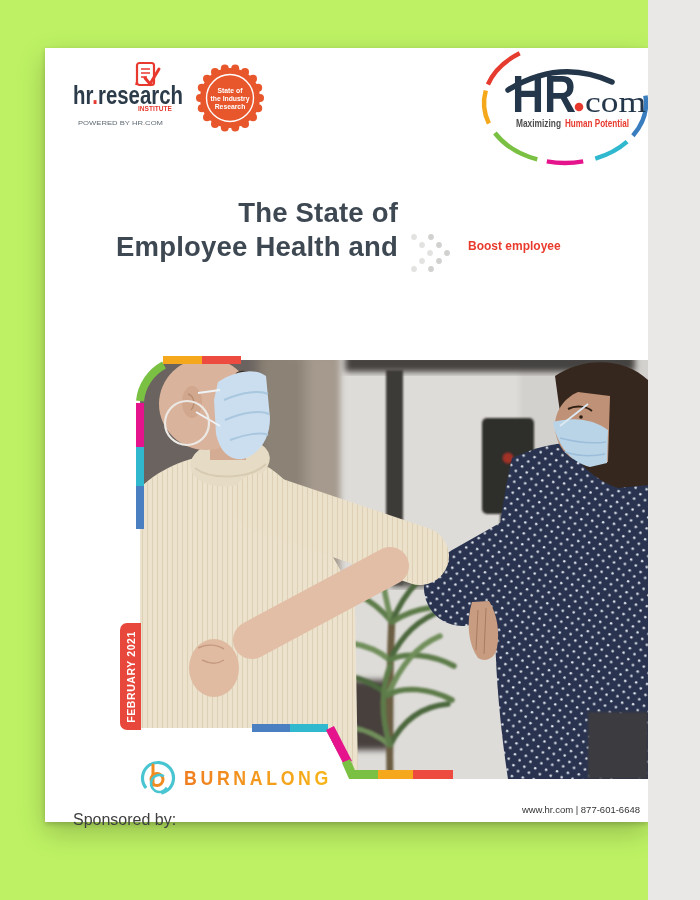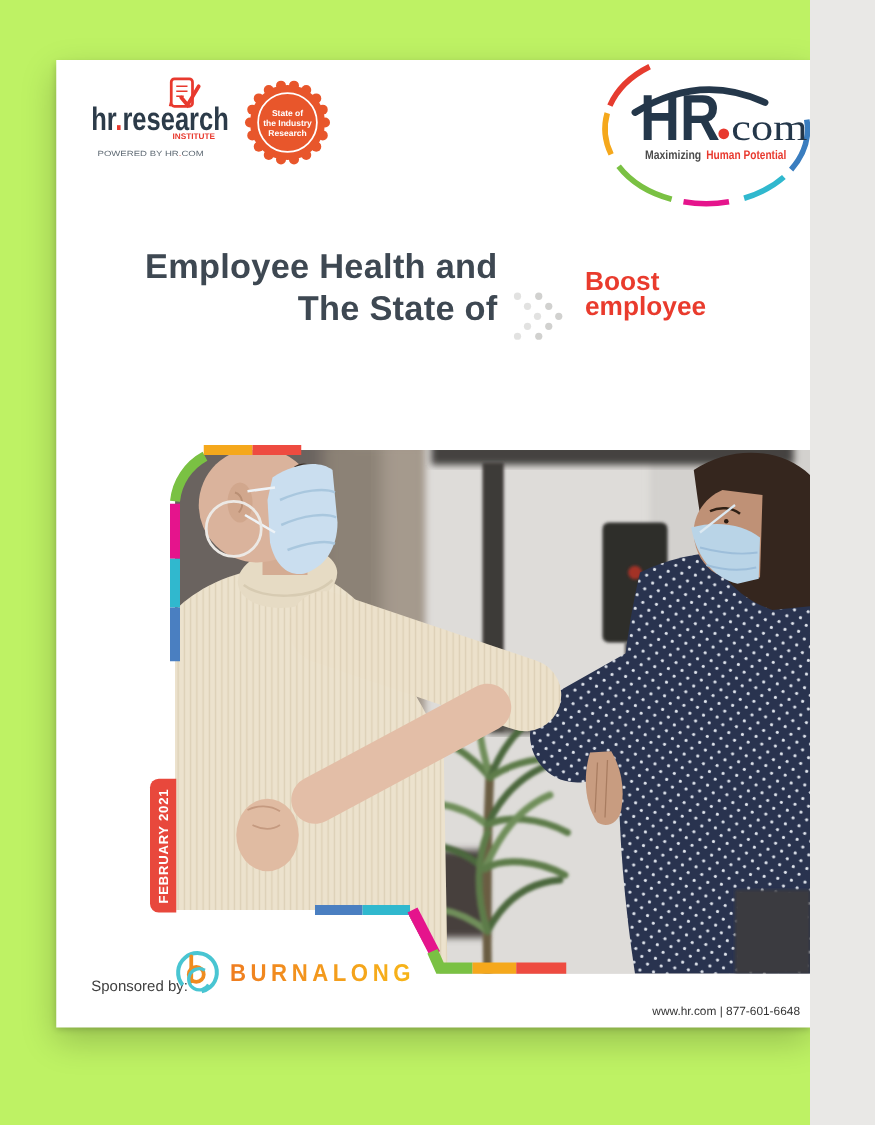--- a/index.html
+++ b/index.html
@@ -3,27 +3,27 @@
 <meta charset="utf-8">
 <style>
   html,body{margin:0;padding:0;background:#e9e8e6;}
   .canvas{position:relative;width:648px;height:900px;background:#bef264;overflow:hidden;
           font-family:"Liberation Sans",sans-serif;}
   .sheet{position:absolute;left:45px;top:48px;width:603px;height:774px;background:#ffffff;
          box-shadow:0 2px 5px rgba(0,0,0,.18),0 10px 26px rgba(0,0,0,.22);}
   .abs{position:absolute;}
   .title{left:60px;top:196px;width:338px;text-align:right;color:#3e4852;
          font-size:27.5px;line-height:34px;font-weight:bold;letter-spacing:.2px;z-index:3;}
-  .subtitle{left:468px;top:216px;width:150px;color:#e93b2d;font-size:21px;line-height:19.5px;
+  .subtitle{left:468px;top:237px;width:150px;color:#e93b2d;font-size:12px;line-height:19.5px;
             font-weight:bold;z-index:3;}
   .date-banner{left:120px;top:623px;width:21px;height:107px;background:#e8483c;
                border-radius:7px 0 0 7px;z-index:5;display:flex;align-items:center;justify-content:center;}
   .date-banner span{writing-mode:vertical-rl;transform:rotate(180deg);color:#fff;font-size:10.5px;
                     font-weight:bold;letter-spacing:.6px;white-space:nowrap;}
-  .sponsor-label{left:73px;top:782px;font-size:12px;color:#3f3f3f;z-index:3;}
+  .sponsor-label{left:73px;top:811px;font-size:16px;color:#3f3f3f;z-index:3;}
   .footer-contact{left:420px;top:804px;width:220px;text-align:right;font-size:9.5px;color:#333;z-index:3;}
   svg{display:block;}
   .z2{z-index:2;} .z3{z-index:3;}
 </style>
 </head>
 <body>
 
 <div class="canvas">
 
   <div class="sheet"></div>
@@ -82,22 +82,22 @@
   <svg class="abs z3" style="left:500px;top:60px;" width="150" height="75" viewBox="0 0 150 75">
     <path d="M 8,30 Q 60,-2 112,22" stroke="#24374a" stroke-width="5.5" fill="none" stroke-linecap="round"></path>
     <text x="12" y="52" font-size="52" font-weight="bold" fill="#24374a" textLength="64" lengthAdjust="spacingAndGlyphs">HR</text>
     <circle cx="79" cy="47" r="4.3" fill="#e8392e"></circle>
     <text x="85" y="52" font-size="30" fill="#24374a" font-family="Liberation Serif, serif" textLength="61" lengthAdjust="spacingAndGlyphs">com</text>
     <text x="16" y="67" font-size="10" font-weight="600" fill="#4c4c4c" textLength="45" lengthAdjust="spacingAndGlyphs">Maximizing</text>
     <text x="65" y="67" font-size="10" font-weight="600" fill="#e8392e" textLength="64" lengthAdjust="spacingAndGlyphs">Human Potential</text>
   </svg>
 
   <div class="abs title">
+    <div>The State of</div>
     <div>Employee Health and</div>
-    <div>The State of</div>
   </div>
 
   <svg class="abs z3" style="left:411px;top:233px;" width="46" height="42" viewBox="0 0 46 42" fill="#cfcfcd">
     <g opacity="0.6">
       <circle cx="3" cy="4" r="2.9"></circle>
         <circle cx="11" cy="12" r="2.9"></circle>
         <circle cx="19" cy="20" r="2.9"></circle>
       <circle cx="11" cy="28" r="2.9"></circle>
         <circle cx="3" cy="36" r="2.9"></circle>
     </g>

